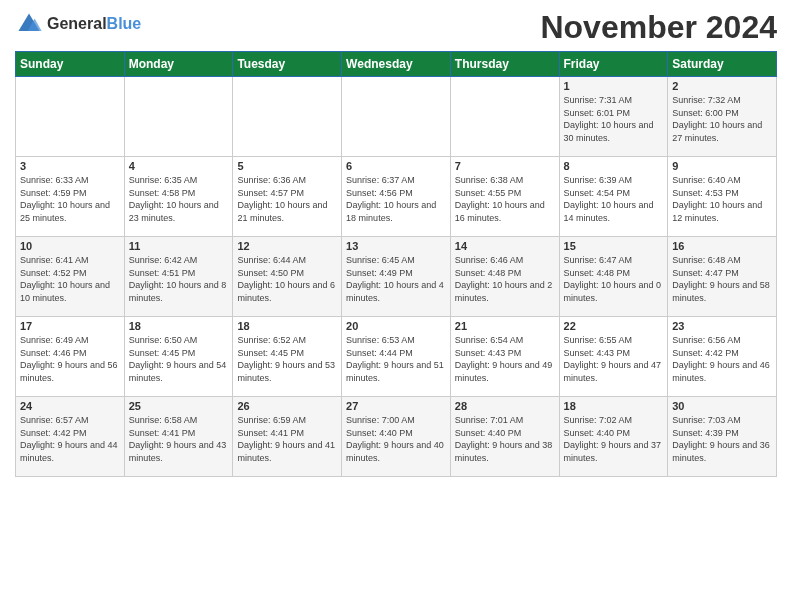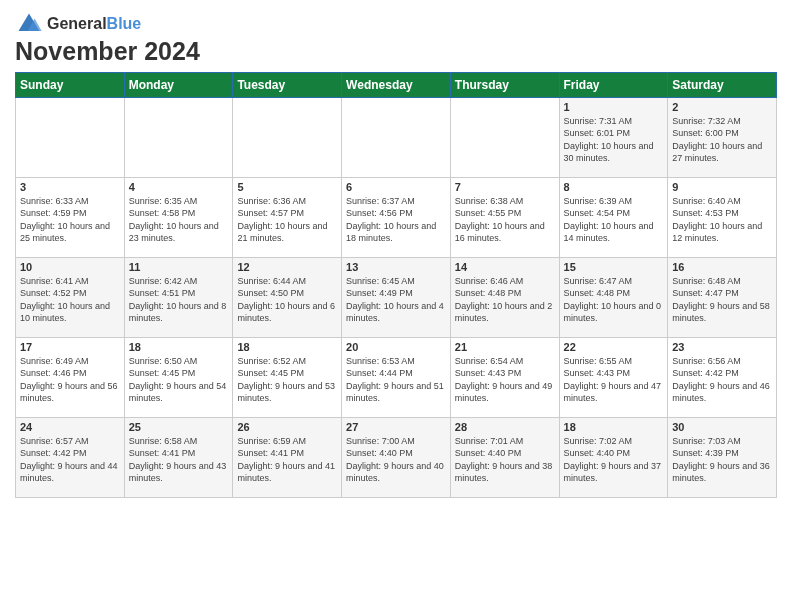--- a/index.html
+++ b/index.html
@@ -12,36 +12,35 @@
     }
     .container {
       width: 792px;
       padding: 10px 15px 5px 15px;
     }
     .header-row {
       display: flex;
       align-items: flex-start;
       justify-content: space-between;
       margin-bottom: 6px;
-      flex-direction: column;
     }
     .logo {
       display: flex;
       align-items: center;
       gap: 4px;
     }
     .logo-icon {
       width: 28px;
       height: 28px;
     }
     .title-section {
       text-align: right;
     }
     .month-title {
-      font-size: 25px;
+      font-size: 32px;
       font-weight: bold;
       color: #333;
       line-height: 1.1;
     }
     .subtitle {
       font-size: 14px;
       color: #555;
     }
     table {
       width: 100%;

